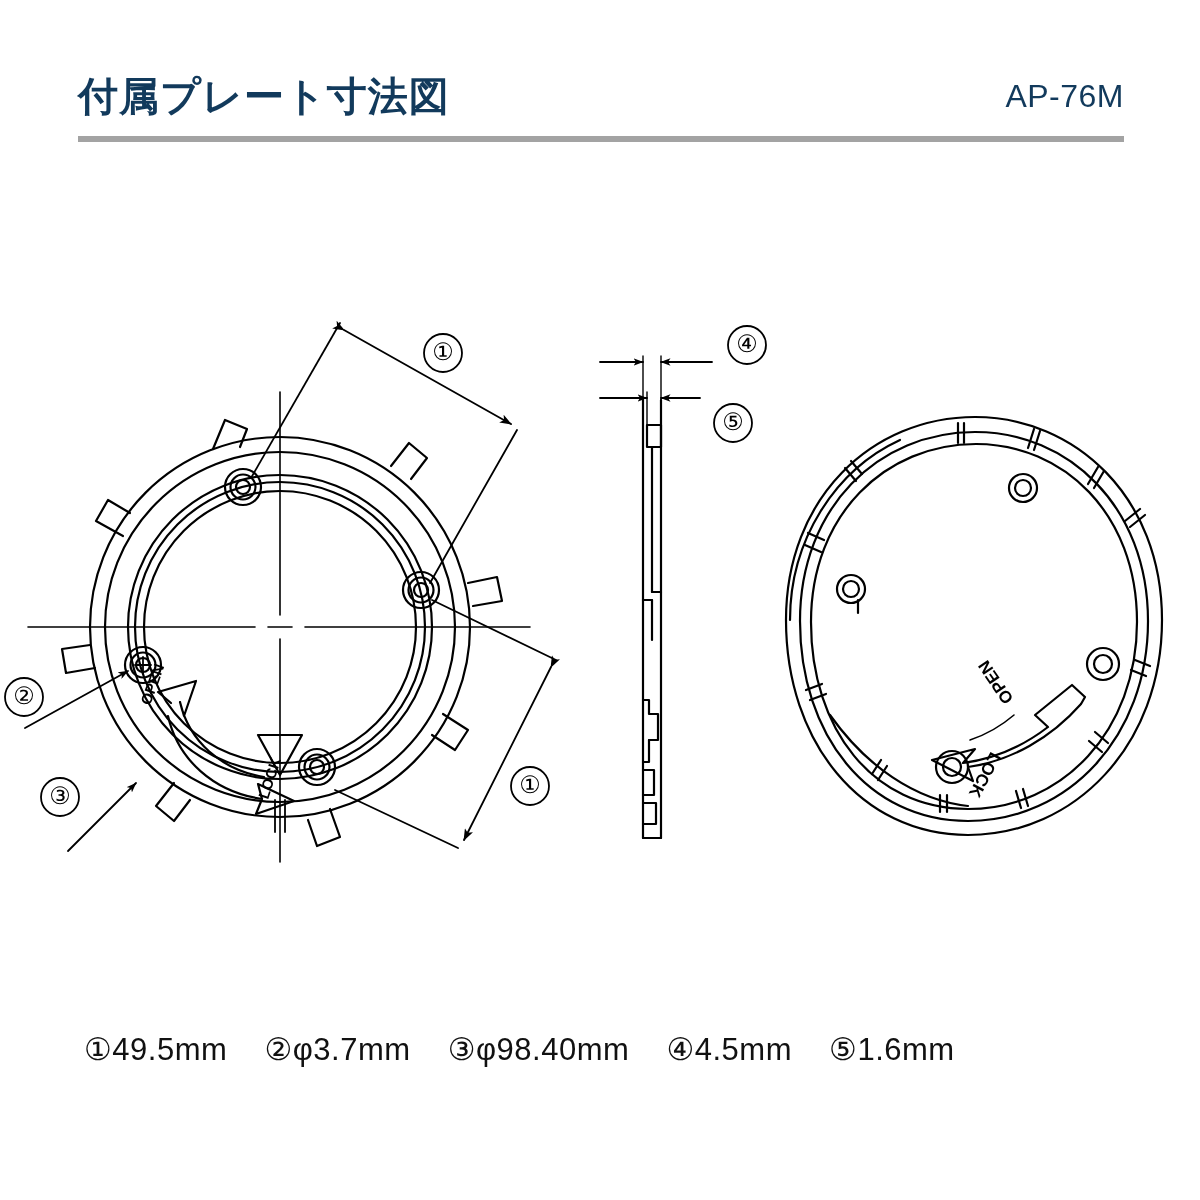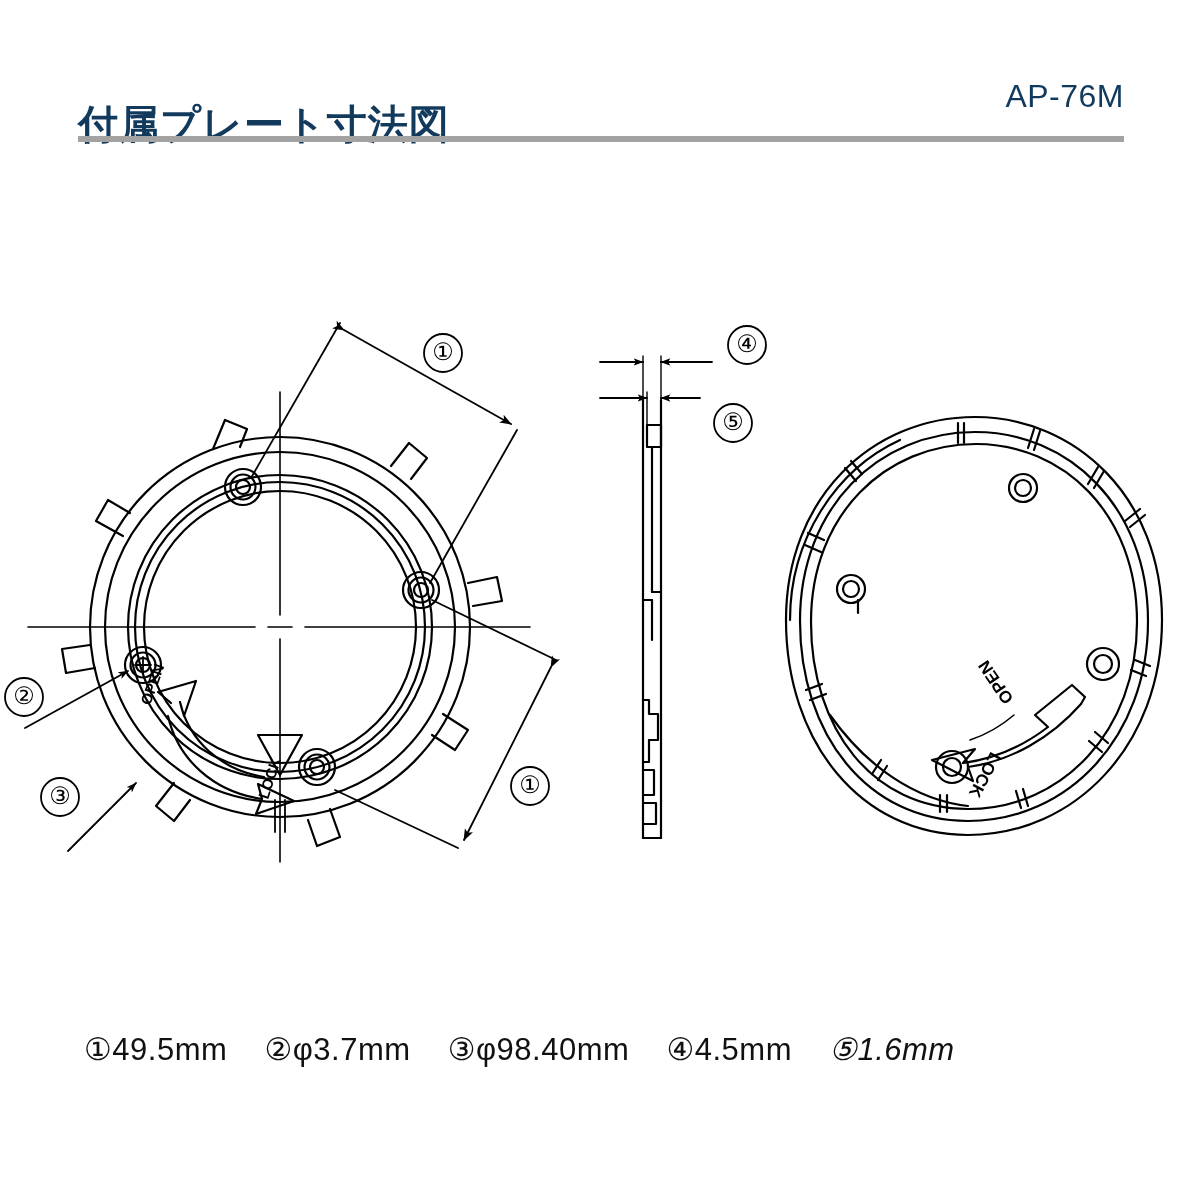--- a/index.html
+++ b/index.html
@@ -32,21 +32,20 @@
   #doc-title {
     position: absolute;
     left: 0;
     top: 0;
     font-size: 40px;
     font-weight: bold;
     letter-spacing: 1px;
     color: #123a5c;
     white-space: nowrap;
     line-height: 52px;
-    margin-top: 28px;
   }
   #model-code {
     position: absolute;
     right: 0;
     top: 4px;
     font-size: 32px;
     font-weight: normal;
     letter-spacing: 0.5px;
     color: #123a5c;
     white-space: nowrap;
@@ -79,21 +78,21 @@
     white-space: nowrap;
     color: #111111;
     font-size: 31px;
     line-height: 44px;
     letter-spacing: 0.5px;
   }
   .legend-item {
     display: inline-block;
     margin-right: 28px;
   }
-  .legend-item:last-child { margin-right: 15px; font-style: italic; }
+  .legend-item:last-child { margin-right: 15px; }
 </style>
 </head>
 <body>
 
 <div id="page">
 
   <div id="header">
     <div id="doc-title">付属プレート寸法図</div>
     <div id="model-code">AP-76M</div>
   </div>

